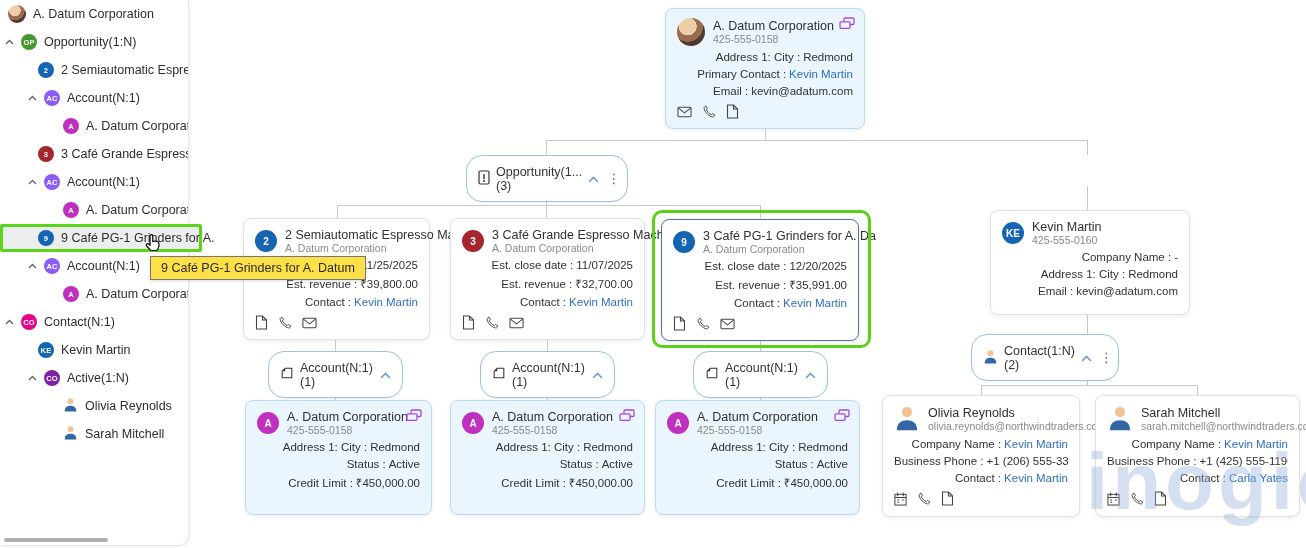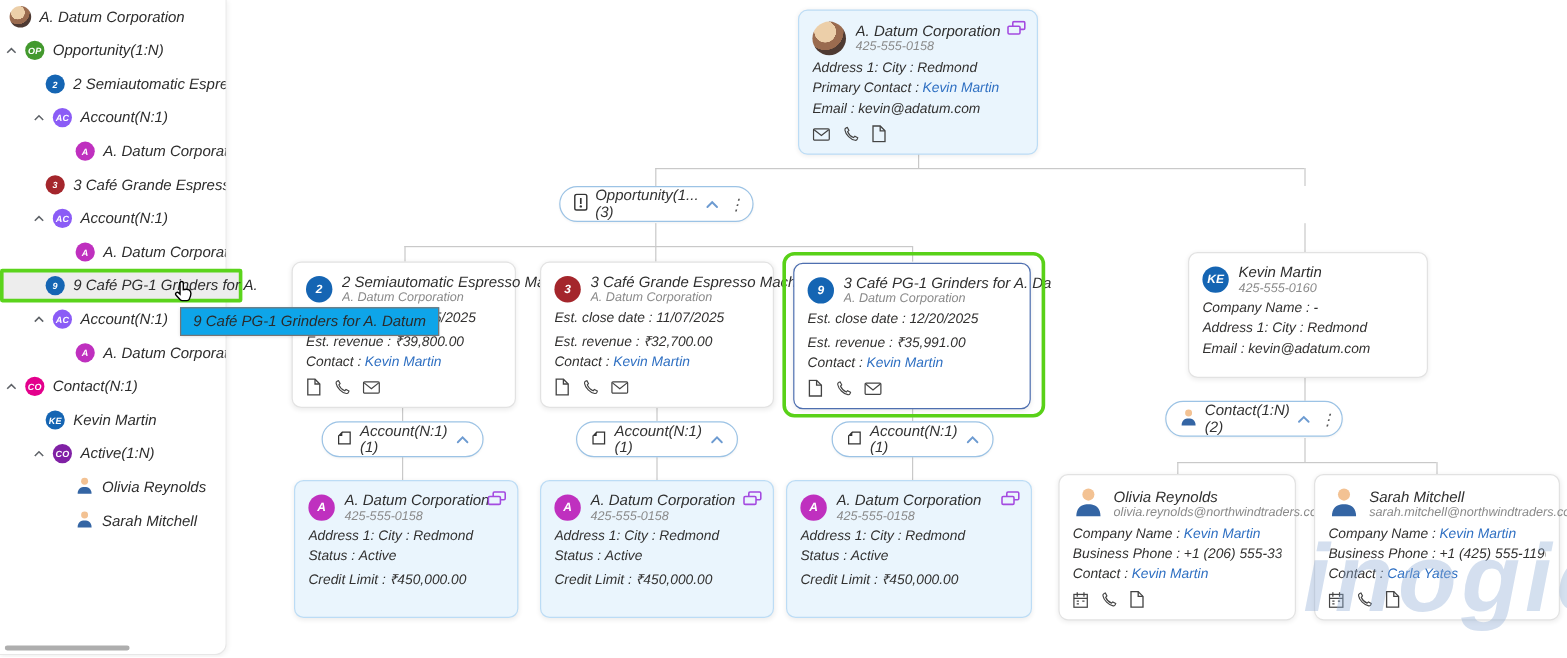--- a/index.html
+++ b/index.html
@@ -1,17 +1,17 @@
 <!DOCTYPE html>
 <html><head>
 <meta charset="utf-8">
 <style>
   html,body{margin:0;padding:0;background:#fff;}
   #stage{position:relative;width:1306px;height:548px;background:#fff;overflow:hidden;
-         font-family:"Liberation Sans",sans-serif;color:#323130;font-style:italic;}
+         font-family:"Liberation Sans",sans-serif;color:#323130;}
   
   #sidebar{position:absolute;left:0;top:0;width:188px;height:545px;background:#fff;
            border:1px solid #e7e7e7;border-left:none;border-top:none;border-radius:0 0 10px 0;
            box-shadow:1px 1px 4px rgba(0,0,0,.06);z-index:10;}
   .trow{height:28px;display:flex;align-items:center;gap:7px;font-size:12.5px;color:#2d2d2d;
         white-space:nowrap;overflow:hidden;width:188px;box-sizing:border-box;cursor:default;}
   .pl6{padding-left:8px}.pl5{padding-left:5px}.pl28{padding-left:28px}
   .pl38{padding-left:38px}.pl63{padding-left:63px}
   .trow.selected{width:202px;background:#ededed;border:3px solid #5bd41c;border-radius:2px;
         padding-left:35px;overflow:visible;z-index:12;position:relative;}
@@ -32,33 +32,33 @@
         font-size:11.5px;z-index:2;}
   .card.blue{background:#eaf5fd;border-color:#bcdcf5;}
   .card.sel{border:1.6px solid #4e6fb0;}
   .chead{display:flex;gap:8px;align-items:center;margin-bottom:5px;}
   .cbadge{flex:0 0 22px;width:22px;height:22px;border-radius:50%;color:#fff;font-weight:bold;
         font-size:10px;display:flex;align-items:center;justify-content:center;}
   .cav{flex:0 0 28px;width:28px;height:28px;border-radius:50%;
         background:radial-gradient(circle at 38% 30%,#eccfa9 0 34%,#9a6b4f 35% 58%,#4e3a32 59% 100%);}
   .ctitle{font-size:12.5px;color:#2f2f2f;white-space:nowrap;overflow:hidden;}
   .csub{font-size:10.5px;color:#8a8a8a;white-space:nowrap;overflow:hidden;}
-  .crow{margin:5px 0;white-space:nowrap;overflow:hidden;}
+  .crow{margin:5px 0;white-space:nowrap;overflow:hidden;text-align:right;}
   .lab{color:#323130;}
   .val{color:#323130;margin-left:3px;}
   .val.link{color:#2e6fc2;}
   .icons{display:flex;gap:10px;margin-top:7px;align-items:center;}
   .icons span{display:flex;align-items:center;cursor:pointer;}
   .corner{position:absolute;right:9px;top:8px;cursor:pointer;}
   .pill{position:absolute;display:flex;align-items:center;gap:6px;background:#fff;
-        border:1px solid #9cc3e5;border-radius:16px;padding:0 11px;height:30px;font-size:12.5px;
+        border:1px solid #9cc3e5;border-radius:16px;padding:0 11px;height:47px;font-size:12.5px;
         color:#333;box-shadow:0 1px 2px rgba(0,0,0,.05);z-index:3;box-sizing:border-box;cursor:pointer;}
   .dots{color:#555;font-size:13px;margin-left:2px;cursor:pointer;}
   .hlbox{position:absolute;border:3px solid #59d118;border-radius:10px;z-index:4;pointer-events:none;}
-  #tooltip{position:absolute;left:150px;top:256px;background:#0ea5e9;border:1px solid #757575;
+  #tooltip{position:absolute;left:150px;top:256px;background:#fde047;border:1px solid #757575;
         padding:4px 10px;font-size:12.5px;color:#2b2b2b;z-index:30;white-space:nowrap;
         box-shadow:0 1px 3px rgba(0,0,0,.15);}
   #cursor{position:absolute;left:145px;top:233px;z-index:31;pointer-events:none;}
   #watermark{position:absolute;left:1086px;top:436px;font-size:80px;font-weight:bold;
         color:#8fadd6;opacity:.38;letter-spacing:4px;z-index:6;pointer-events:none;
         font-family:"Liberation Sans",sans-serif;}
 </style>
 </head>
 <body>
 

